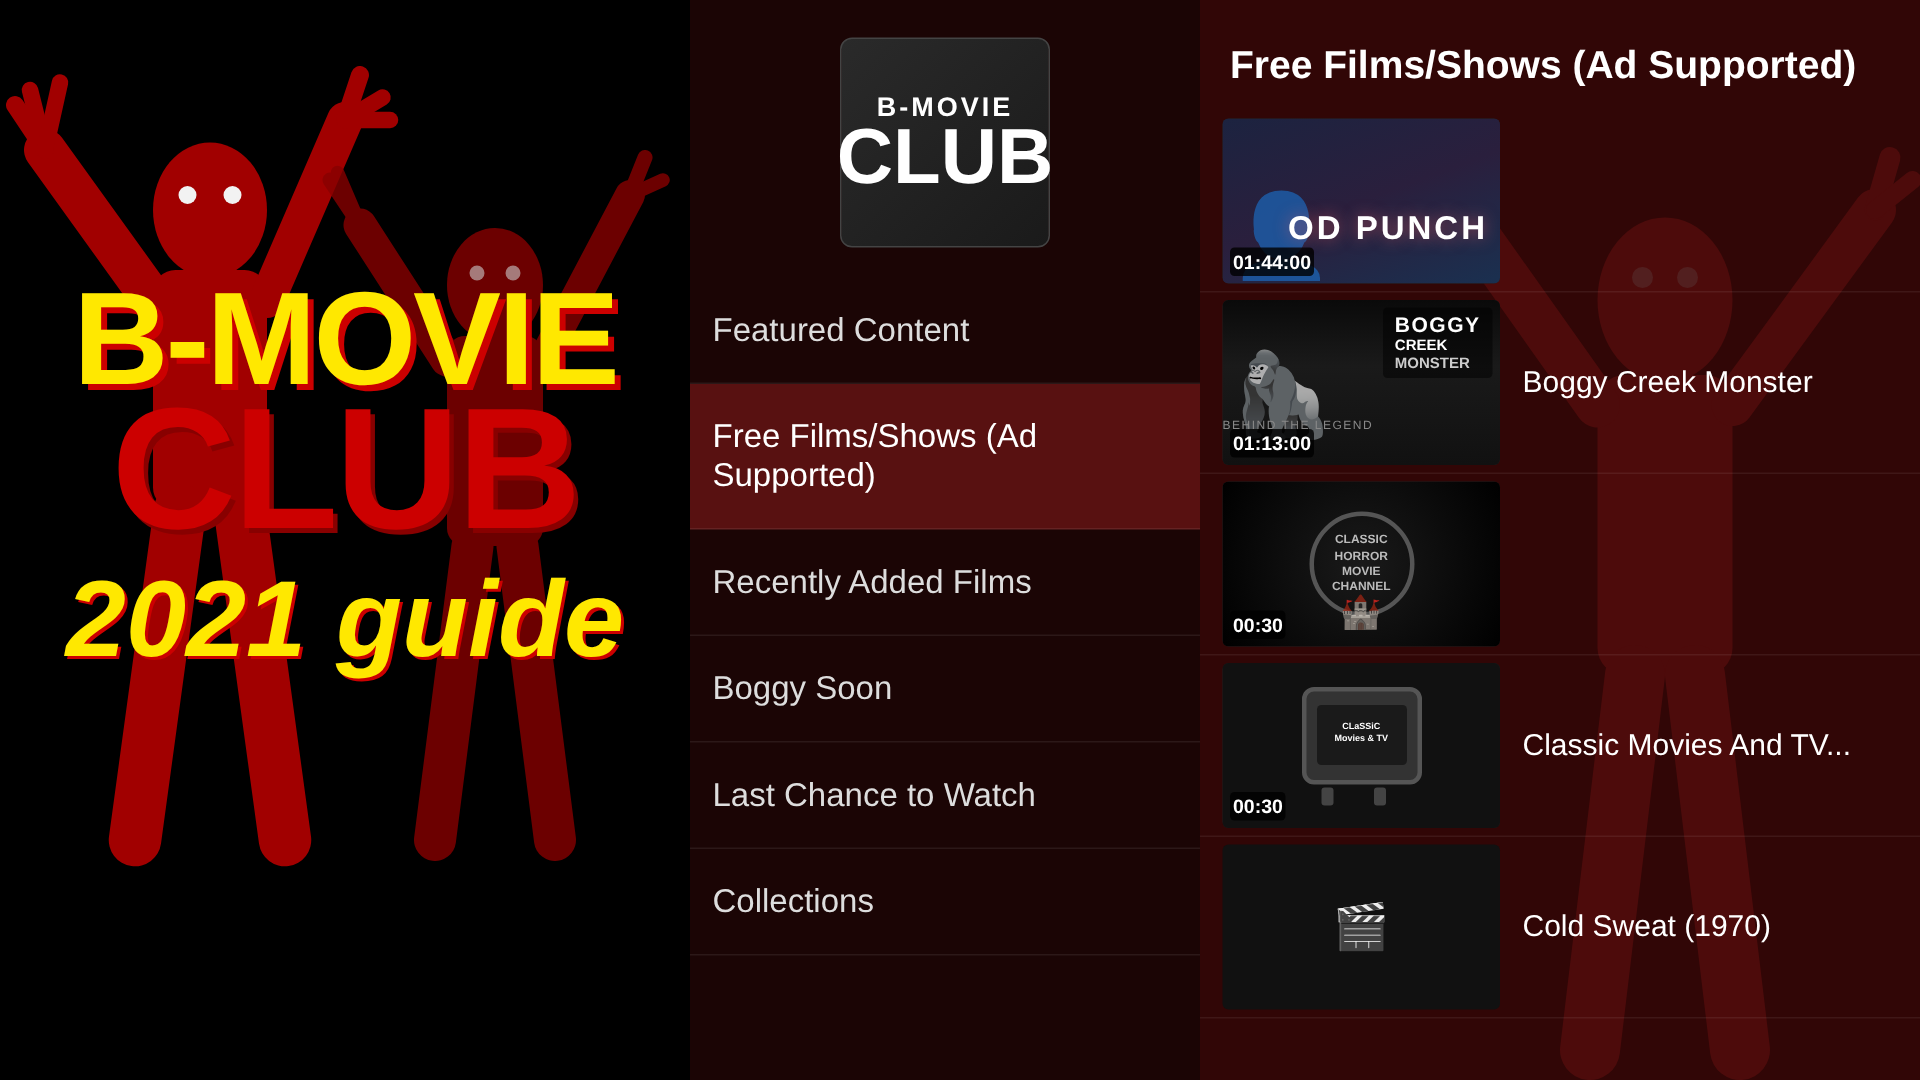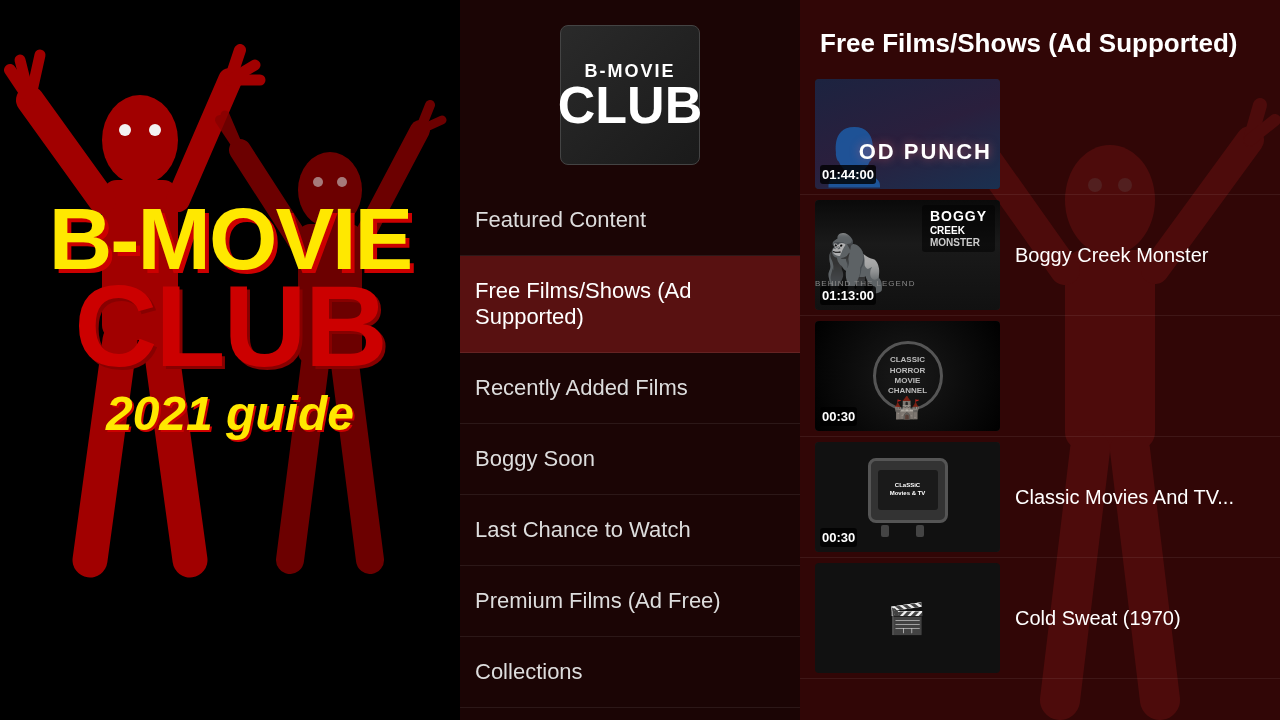--- a/index.html
+++ b/index.html
@@ -47,21 +47,21 @@
       font-family: Impact, Arial Black, sans-serif;
       line-height: 0.85;
       text-align: center;
       z-index: 2;
       position: relative;
       letter-spacing: -2px;
       text-shadow: 3px 3px 0 #880000;
     }
 
     .logo-year {
-      font-size: 48px;
+      font-size: 72px;
       font-weight: 900;
       color: #FFE800;
       font-family: 'Comic Sans MS', cursive, Arial;
       font-style: italic;
       z-index: 2;
       position: relative;
       margin-top: 10px;
       text-shadow: 2px 2px 0 #cc0000;
     }
 
@@ -443,23 +443,20 @@
         <span>Free Films/Shows (Ad Supported)</span>
       </div>
       <div class="menu-item">
         <span>Recently Added Films</span>
       </div>
       <div class="menu-item">
         <span>Boggy Soon</span>
       </div>
       <div class="menu-item">
         <span>Last Chance to Watch</span>
-      </div>
-      <div class="menu-item">
-        <span>Premium Films (Ad Free)</span>
       </div>
       <div class="menu-item">
         <span>Collections</span>
       </div>
     </div>
   </div>
 
   <div class="content-area">
     <div class="content-header">Free Films/Shows (Ad Supported)</div>
 

